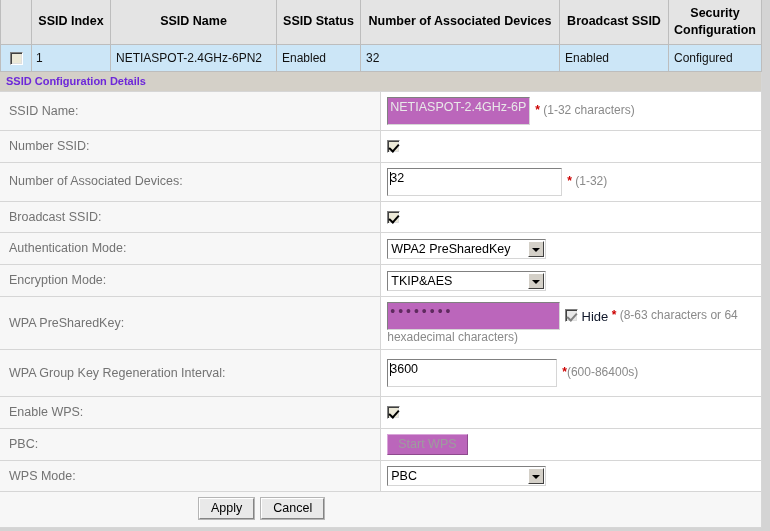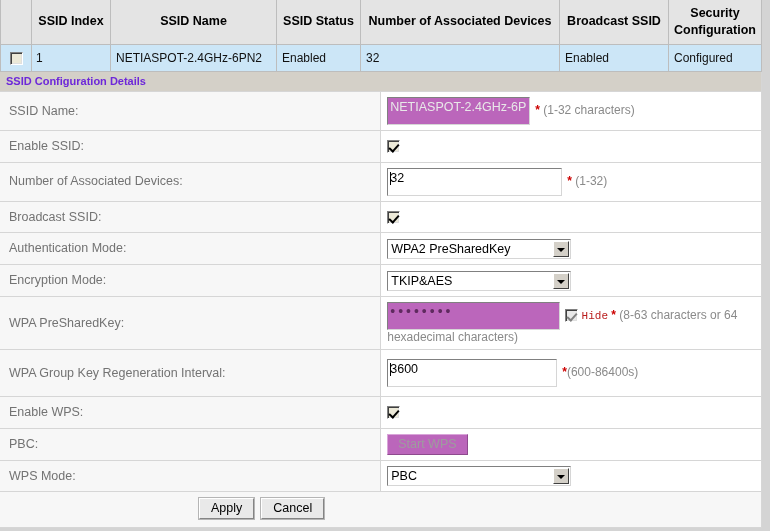--- a/index.html
+++ b/index.html
@@ -168,21 +168,21 @@
     width: 0;
     border-left: 1px solid #000;
     height: 13px;
     vertical-align: middle;
     margin-right: -1px;
   }
 
   
   .sel-box {
     display: inline-block;
-    width: 184px;
+    width: 159px;
     height: 20px;
     background: #fff;
     border-top: 1px solid #808080;
     border-left: 1px solid #808080;
     border-right: 1px solid #d6d6d6;
     border-bottom: 1px solid #d6d6d6;
     position: relative;
     box-sizing: border-box;
     vertical-align: middle;
     font-size: 12.5px;
@@ -249,21 +249,21 @@
     background: #f7f7f7 !important;
     padding: 6px 0 8px 0 !important;
     text-align: left;
     border-right: 1px solid #d6d6d6 !important;
   }
   .btnrow .inner { padding-left: 199px; }
   .btnrow .btn + .btn { margin-left: 7px; text-align: right; }
 
   .req { color: #cc0000; font-weight: bold; }
   .hint { color: #8a8a8a; font-size: 12px; }
-  .hidelbl { font-size: 11px; color: #b91c1c; vertical-align: middle; font-family: Liberation Mono, monospace; }
+  .hidelbl { font-size: 13px; color: #0f172a; vertical-align: middle; }
   .sp { display: inline-block; width: 5px; }
 </style>
 </head>
 <body>
 
 <div id="app">
 
   <table class="ssid-table">
     <thead>
       <tr>
@@ -299,21 +299,21 @@
 
       <tr>
         <td class="lbl">SSID Name:</td>
         <td class="val">
           <span class="tinput sel">NETIASPOT-2.4GHz-6P</span><span class="sp"></span><span class="req">*</span>
           <span class="hint">(1-32 characters)</span>
         </td>
       </tr>
 
       <tr>
-        <td class="lbl">Enable SSID:</td>
+        <td class="lbl">Number SSID:</td>
         <td class="val">
           <span class="cb checked"></span>
         </td>
       </tr>
 
       <tr>
         <td class="lbl">Number of Associated Devices:</td>
         <td class="val">
           <span class="tinput w175"><span class="caret"></span><span>32</span></span><span class="sp"></span><span class="req">*</span>
           <span class="hint">(1-32)</span>

